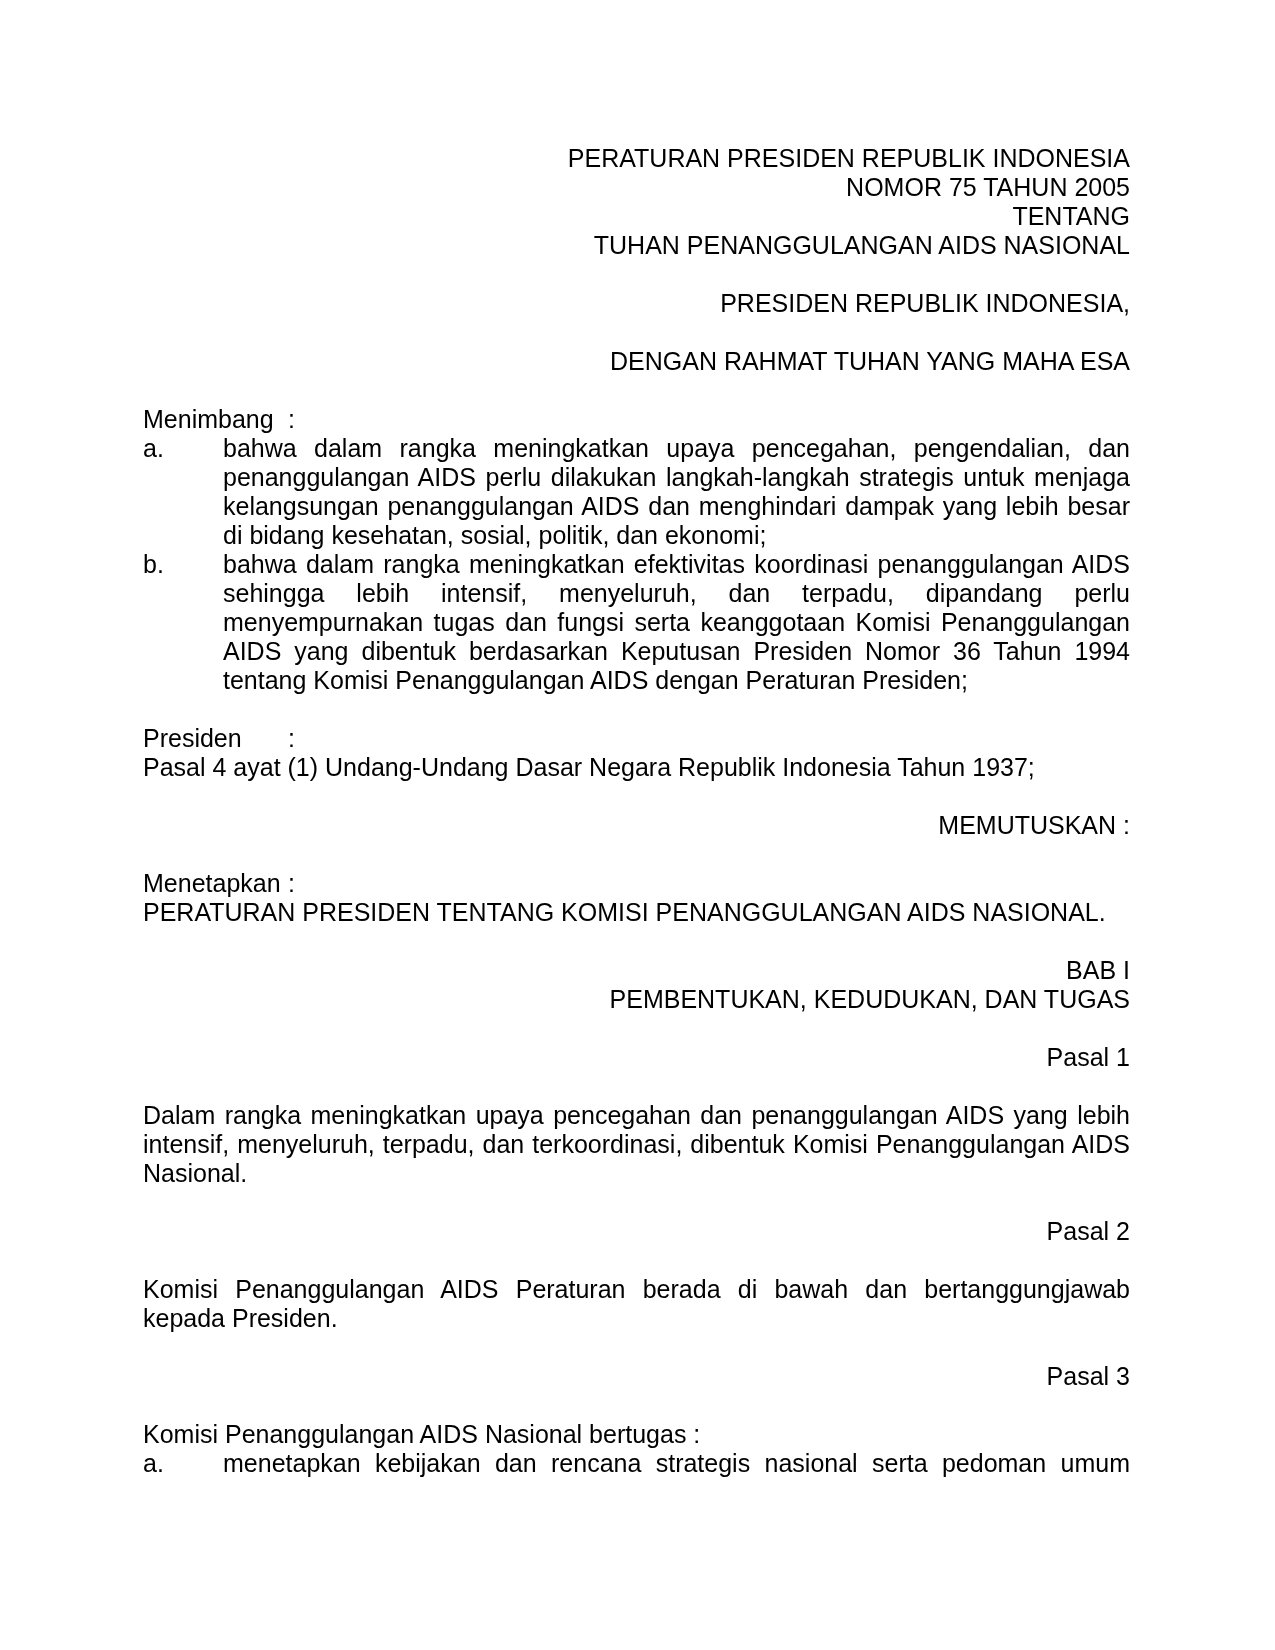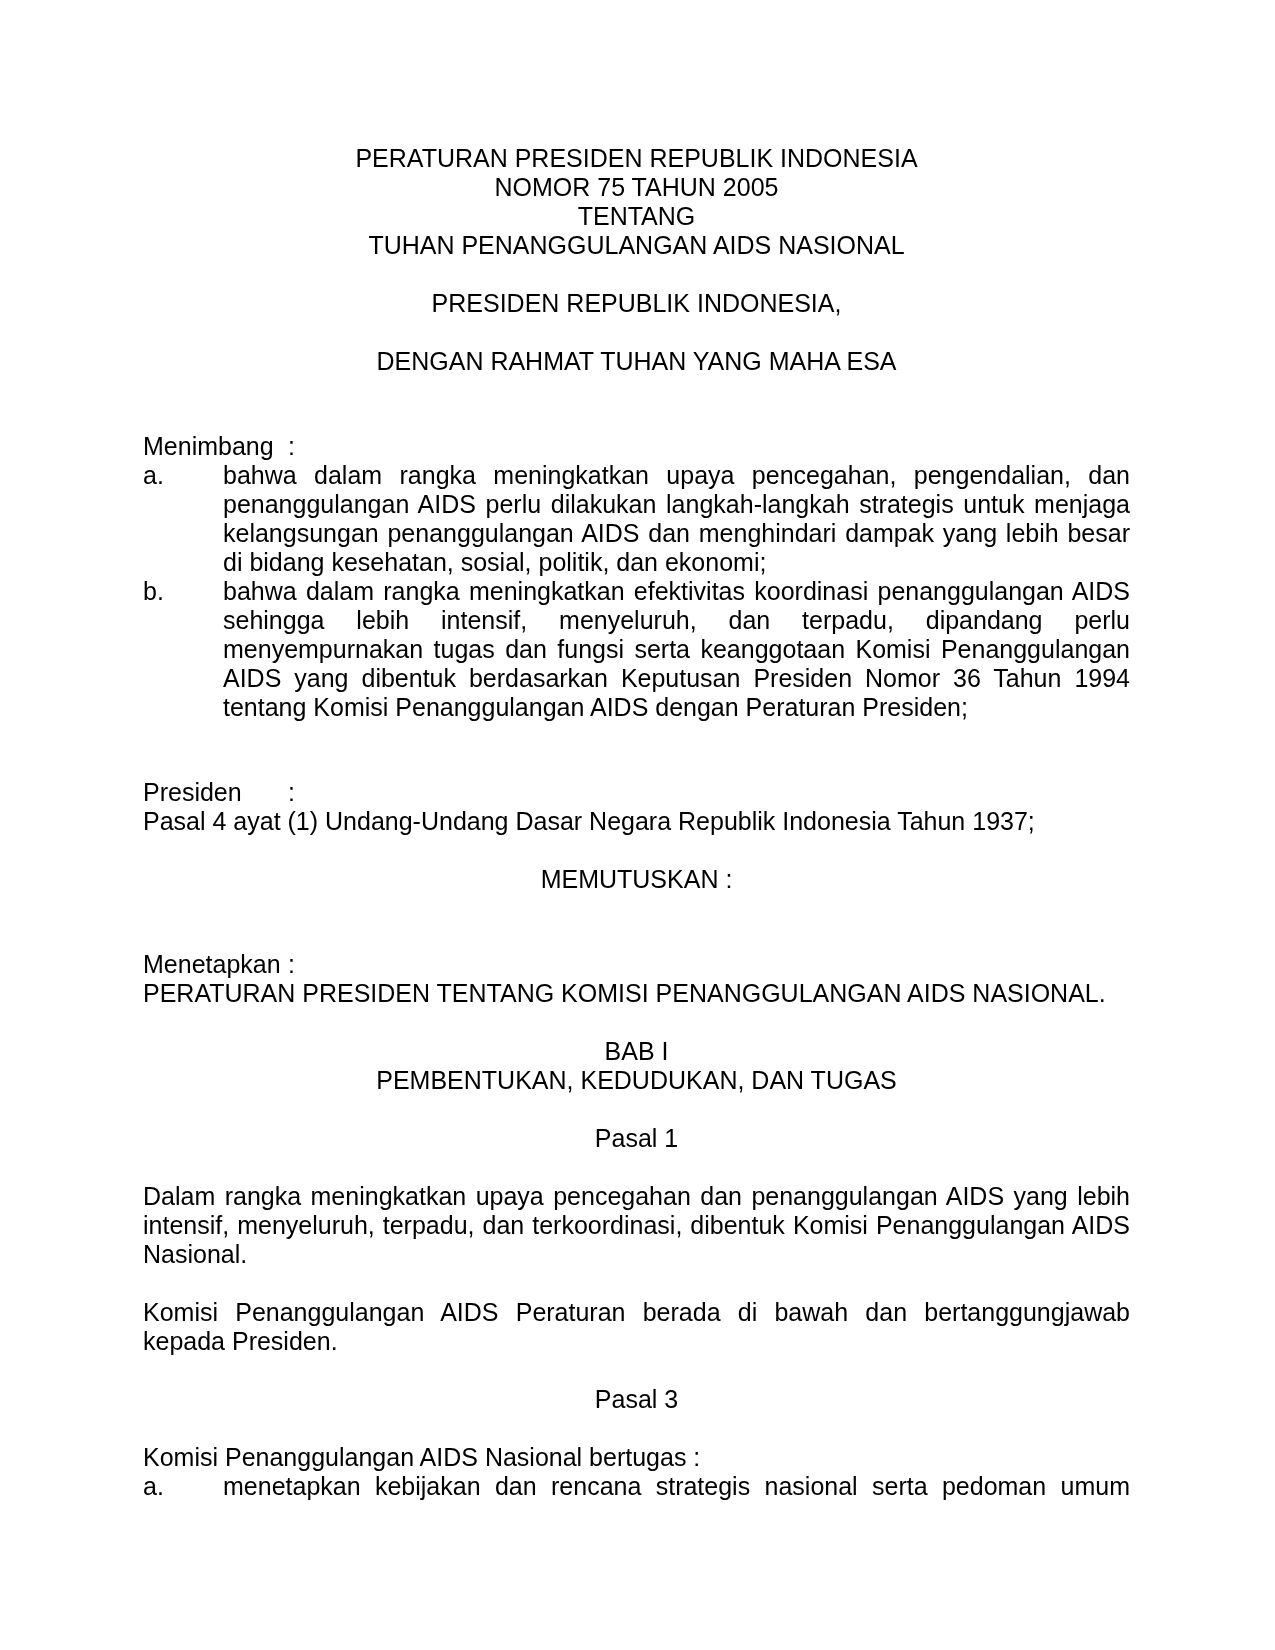--- a/index.html
+++ b/index.html
@@ -14,25 +14,25 @@
     font-size: 25px;
     line-height: 29px;
     overflow: hidden;
   }
   .content {
     position: absolute;
     left: 143px;
     top: 144px;
     width: 987px;
   }
-  .center { text-align: center; }
+  .center { text-align: right; }
   .just { text-align: justify; }
   .just-force { text-align: justify; text-align-last: justify; }
   .sp { margin-top: 29px; }          
-  .kw { display: inline-block; width: 145px; margin-top: 27px; } 
+  .kw { display: inline-block; width: 145px; } 
   .hang { position: relative; padding-left: 80px; } 
   .hang .marker { position: absolute; left: 0; top: 0; }
 </style>
 </head>
 <body>
 
 <div class="page">
   <div class="content">
 
     <div class="center">
@@ -77,20 +77,21 @@
     </div>
 
     <div class="center sp">
       <div>BAB I</div>
       <div>PEMBENTUKAN, KEDUDUKAN, DAN TUGAS</div>
     </div>
 
     <div class="center sp">Pasal 1</div>
     <div class="just sp">Dalam rangka meningkatkan upaya pencegahan dan penanggulangan AIDS yang lebih intensif, menyeluruh, terpadu, dan terkoordinasi, dibentuk Komisi Penanggulangan AIDS Nasional.</div>
 
+    <div class="center sp">Pasal 2</div>
     <div class="just sp">Komisi Penanggulangan AIDS Peraturan berada di bawah dan bertanggungjawab kepada Presiden.</div>
 
     <div class="center sp">Pasal 3</div>
     <div class="sp">
       <div>Komisi Penanggulangan AIDS Nasional bertugas :</div>
       <div class="hang">
         <span class="marker">a.</span>
         <div class="just-force">menetapkan kebijakan dan rencana strategis nasional serta pedoman umum</div>
       </div>
     </div>

